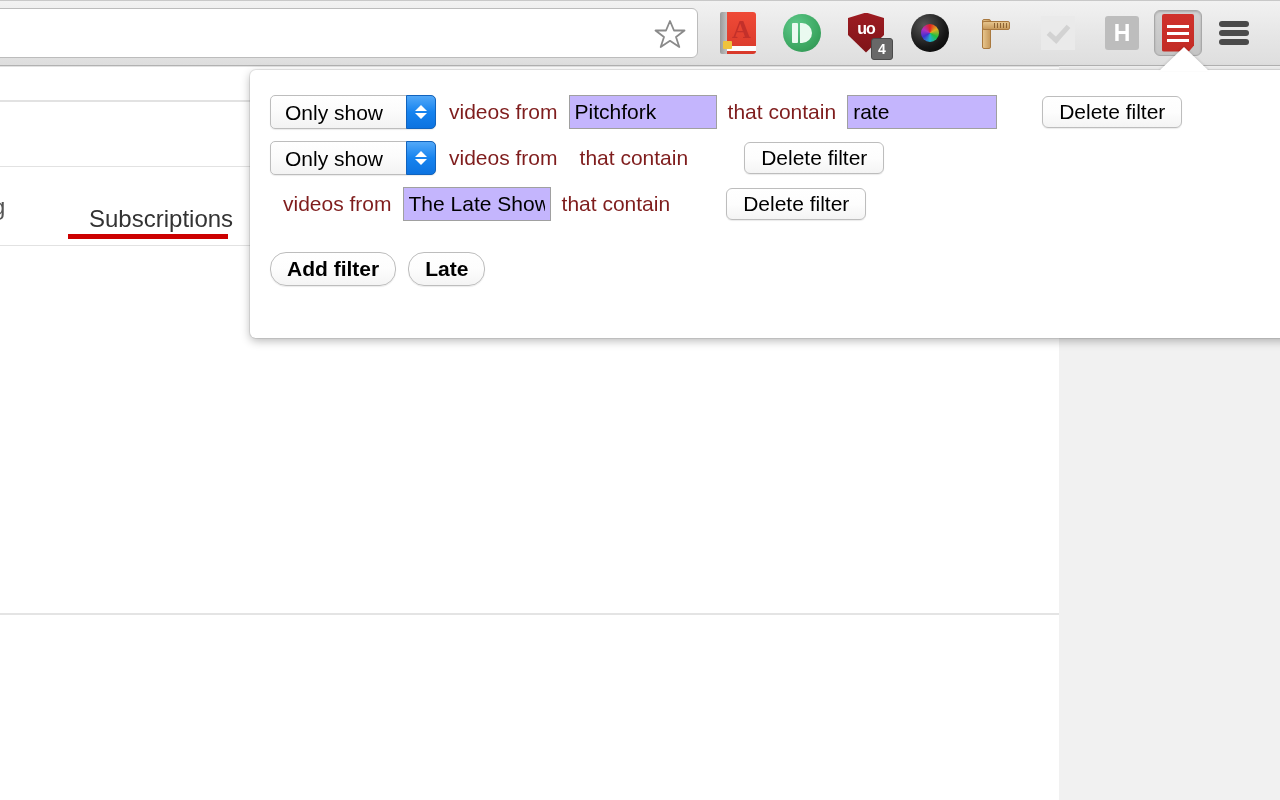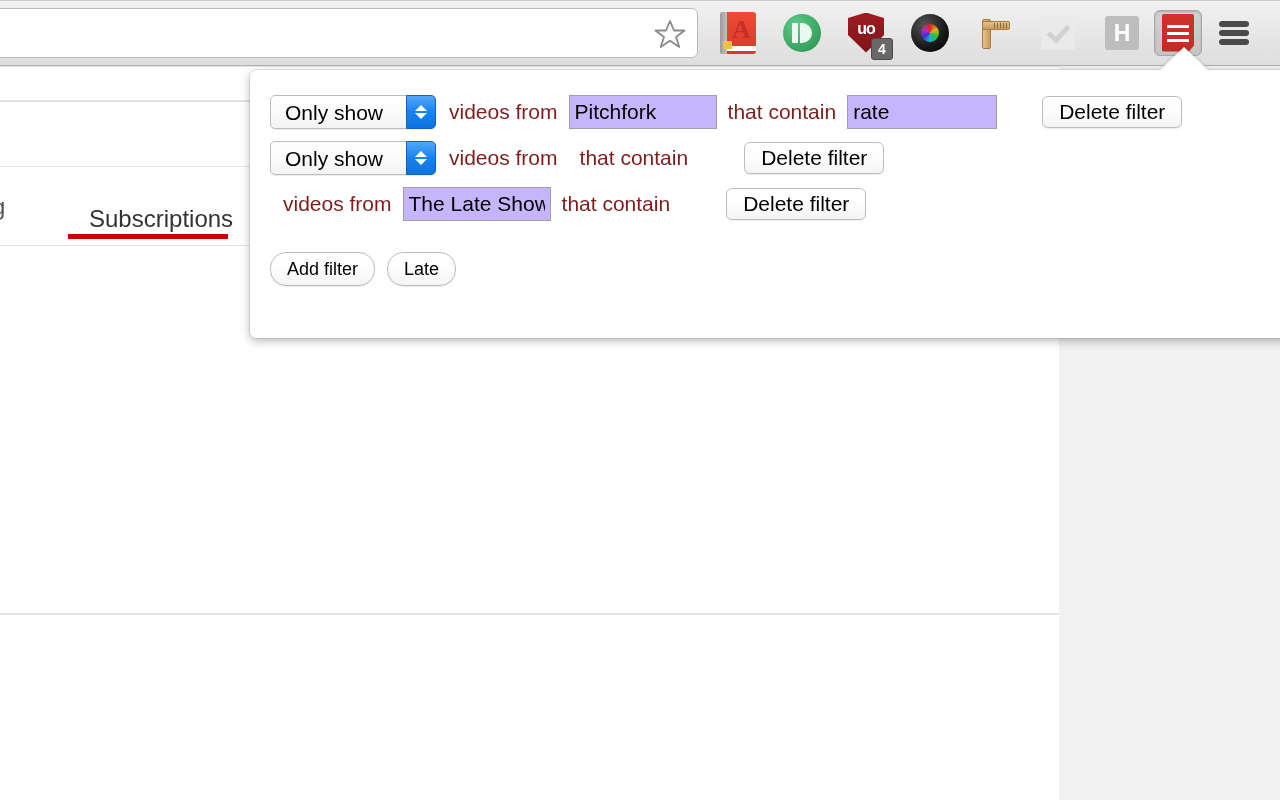--- a/index.html
+++ b/index.html
@@ -348,28 +348,29 @@
   .action-row {
     position: absolute;
     left: 20px;
     top: 182px;
     display: flex;
     gap: 12px;
   }
   .act-btn {
     height: 34px;
     padding: 0 16px;
-    font-size: 18px;
+    font-size: 21px;
     font-family: "Liberation Sans", sans-serif;
     color: #000;
     background: linear-gradient(to bottom, #ffffff, #fdfdfd 50%, #f4f4f4);
     border: 1px solid #bdbdbd;
     border-radius: 16px;
     box-shadow: 0 1px 1px rgba(0,0,0,0.08);
     cursor: default;
+    font-weight: bold;
   }
 </style>
 </head>
 <body>
 
 <div id="root">
 
   <div class="page">
     <div class="page-white">
       <div class="yt-row-line" style="top:0px;"></div>

